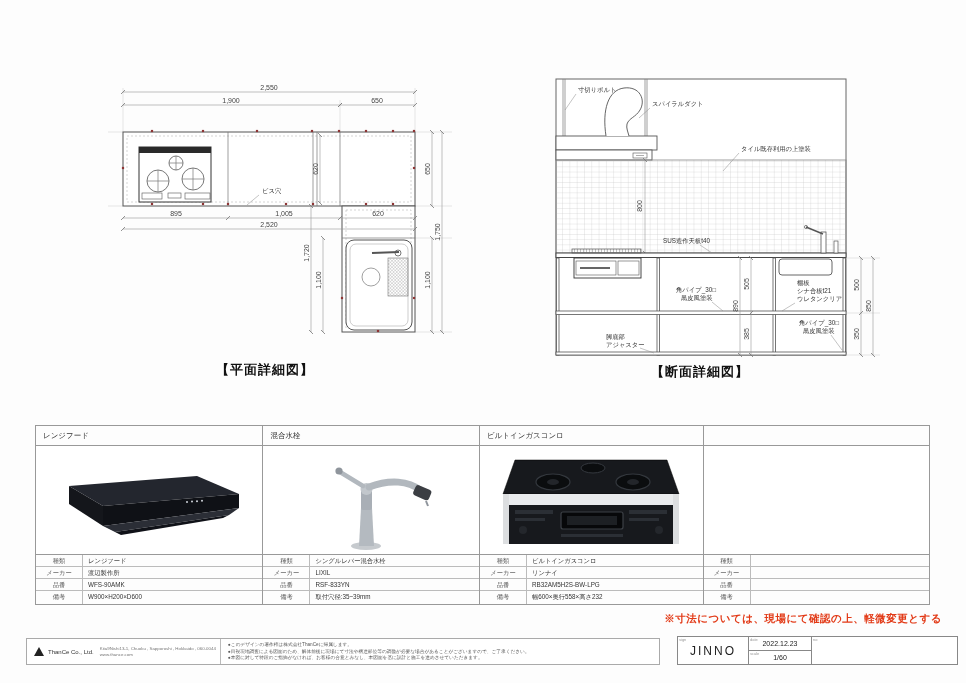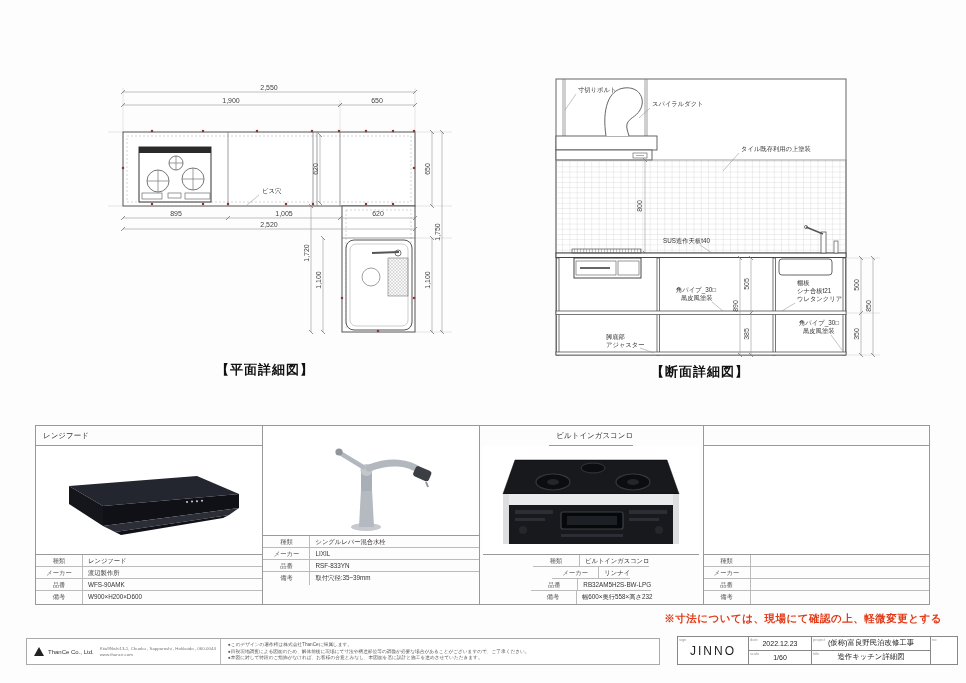--- a/index.html
+++ b/index.html
@@ -307,20 +307,21 @@
         <div class="slabel">品番</div>
         <div class="sval">WFS-90AMK</div>
       </div>
     <div class="srow">
         <div class="slabel">備考</div>
         <div class="sval">W900×H200×D600</div>
       </div>
   </div>
 
   <div class="pcol" style="width:217px;">
+    <div class="phead">混合水栓</div>
     <div class="pimg">
       <svg width="210" height="108" viewBox="0 0 210 108">
         <ellipse cx="100" cy="100" rx="15" ry="4" fill="#c6cace"></ellipse>
         <path d="M93,100 L95,62 L106,62 L108,100 Z" fill="#b4bac0"></path>
         <rect x="95" y="44" width="11" height="20" rx="2" fill="#a9afb6"></rect>
         <circle cx="100.5" cy="43" r="6" fill="#c2c7cc"></circle>
         <line x1="97" y1="40" x2="74" y2="26" stroke="#b2b8be" stroke-width="4.5" stroke-linecap="round"></line>
         <circle cx="73" cy="25" r="3.6" fill="#8f959c"></circle>
         <path d="M103,41 C124,33 143,35 154,44" fill="none" stroke="#b2b8be" stroke-width="7" stroke-linecap="round"></path>
         <rect x="148" y="41" width="17" height="11" rx="3" fill="#3b3e43" transform="rotate(24 156 46)"></rect>
@@ -338,21 +339,21 @@
     <div class="srow">
         <div class="slabel">品番</div>
         <div class="sval">RSF-833YN</div>
       </div>
     <div class="srow">
         <div class="slabel">備考</div>
         <div class="sval">取付穴径:35~39mm</div>
       </div>
   </div>
 
-  <div class="pcol" style="width:224px;align-items:center;">
+  <div class="pcol" style="width:224px;">
     <div class="phead">ビルトインガスコンロ</div>
     <div class="pimg">
       <svg width="216" height="108" viewBox="0 0 216 108">
         <polygon points="32,14 184,14 196,48 20,48" fill="#17191d" stroke="#000" stroke-width="0.5"></polygon>
         <ellipse cx="70" cy="36" rx="17" ry="8" fill="#0b0d0f" stroke="#34383e" stroke-width="1.2"></ellipse>
         <ellipse cx="70" cy="36" rx="6" ry="3" fill="#23262b"></ellipse>
         <ellipse cx="150" cy="36" rx="17" ry="8" fill="#0b0d0f" stroke="#34383e" stroke-width="1.2"></ellipse>
         <ellipse cx="150" cy="36" rx="6" ry="3" fill="#23262b"></ellipse>
         <ellipse cx="110" cy="22" rx="12" ry="5" fill="#0b0d0f" stroke="#34383e" stroke-width="1"></ellipse>
         <rect x="20" y="48" width="176" height="11" fill="#e9ebed"></rect>
@@ -436,26 +437,16 @@
   <div class="tbcell" style="width:63px;">
     <div class="tbsub">
       <span class="tblabel">date</span>
       <div class="tbval">2022.12.23</div>
     </div>
     <div class="tbsub">
       <span class="tblabel">scale</span>
       <div class="tbval">1/60</div>
     </div>
   </div>
-  <div class="tbcell" style="width:119px;">
-    <div class="tbsub">
-      <span class="tblabel">project</span>
-      <div class="tbval" style="font-size:7.4px;">(仮称)富良野民泊改修工事</div>
-    </div>
-    <div class="tbsub">
-      <span class="tblabel">title</span>
-      <div class="tbval" style="font-size:7.4px;">造作キッチン詳細図</div>
-    </div>
-  </div>
   <div class="tbcell" style="flex:1;">
     <span class="tblabel">no</span>
   </div>
 </div>
 
 </body></html>

